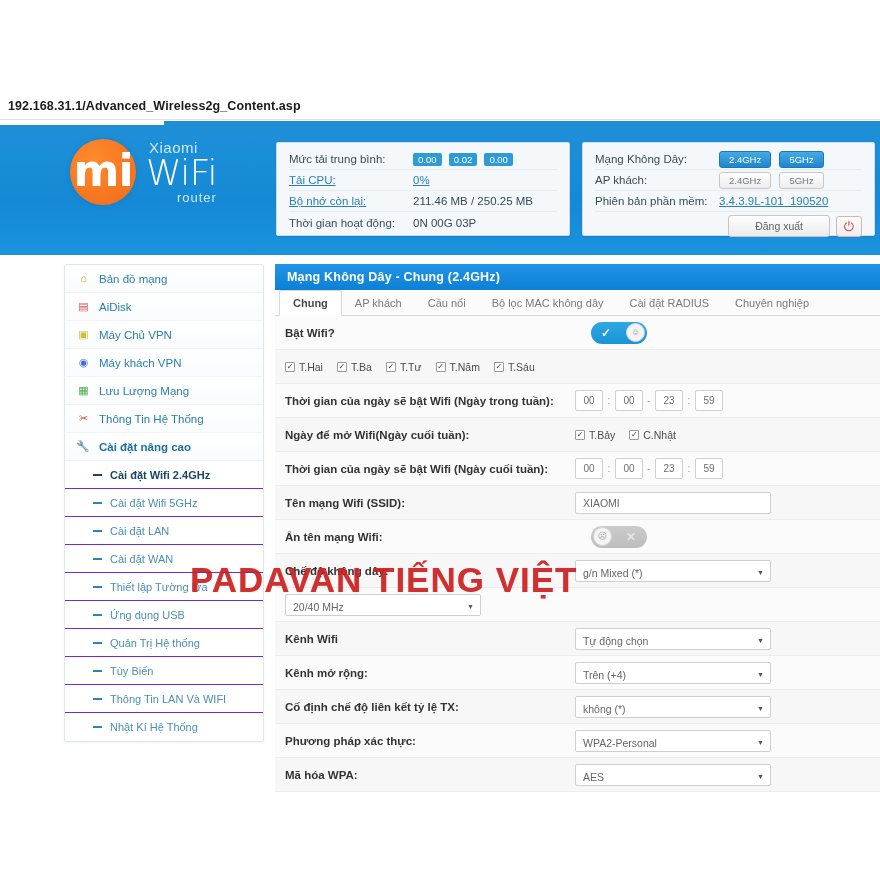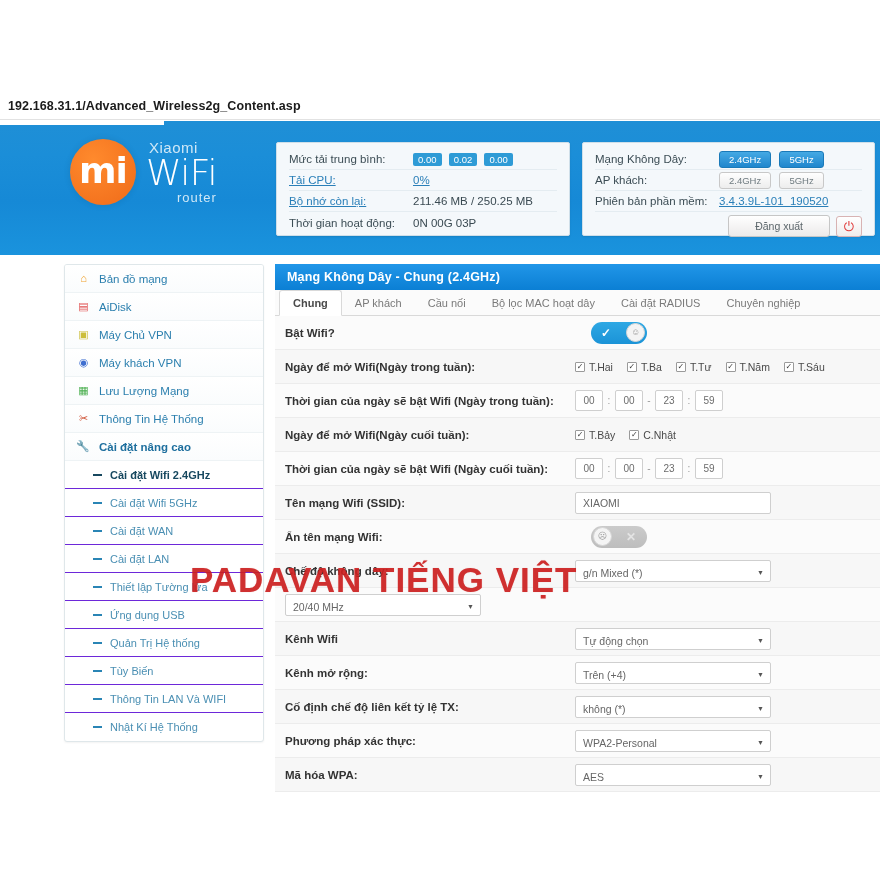--- a/index.html
+++ b/index.html
@@ -48,21 +48,21 @@
     position: absolute; left: 70px; top: 18px;
     display: flex; align-items: center; gap: 10px;
   }
   .mi-circle {
     width: 66px; height: 66px; border-radius: 50%;
     background: radial-gradient(circle at 35% 32%, #ff8a2d 0%, #f4741f 70%, #ee6c17 100%);
     display: flex; align-items: center; justify-content: center;
     box-shadow: 0 0 7px rgba(0,0,0,.10);
   }
   .mi-glyph {
-    color: #fff; font-size: 36px; font-weight: 700;
+    color: #fff; font-size: 44px; font-weight: 700;
     letter-spacing: -1px; line-height: 1;
     font-family: "DejaVu Sans", sans-serif;
     margin-top: -2px;
   }
   .wordmark { color:#fff; line-height: 1; }
   .wm-xiaomi {
     font-size: 15px; color:#cfe8f7; letter-spacing: .5px;
     margin-left: 3px; margin-bottom: 1px;
   }
   .wm-wifi {
@@ -401,25 +401,25 @@
       <div class="sub-item current">
         <span class="dash"></span>
         <span>Cài đặt Wifi 2.4GHz</span>
       </div>
       <div class="sub-item">
         <span class="dash"></span>
         <span>Cài đặt Wifi 5GHz</span>
       </div>
       <div class="sub-item">
         <span class="dash"></span>
+        <span>Cài đặt LAN</span>
+      </div>
+      <div class="sub-item">
+        <span class="dash"></span>
         <span>Cài đặt WAN</span>
-      </div>
-      <div class="sub-item">
-        <span class="dash"></span>
-        <span>Cài đặt LAN</span>
       </div>
       <div class="sub-item">
         <span class="dash"></span>
         <span>Thiết lập Tường lửa</span>
       </div>
       <div class="sub-item">
         <span class="dash"></span>
         <span>Ứng dụng USB</span>
       </div>
       <div class="sub-item">
@@ -440,37 +440,36 @@
       </div>
     </div>
 
     <div class="content">
       <div class="content-title">Mạng Không Dây - Chung (2.4GHz)</div>
 
       <div class="tabs">
         <div class="tab active">Chung</div>
         <div class="tab">AP khách</div>
         <div class="tab">Cầu nối</div>
-        <div class="tab">Bộ lọc MAC hoạt dây</div>
+        <div class="tab">Bộ lọc MAC không dây</div>
         <div class="tab">Cài đặt RADIUS</div>
         <div class="tab">Chuyên nghiệp</div>
       </div>
 
       <div class="frow">
         <span class="flabel">Bật Wifi?</span>
         <span class="fctl">
           <span class="toggle on" style="margin-left:16px">
             <span class="mark">✓</span>
             <span class="knob">☺</span>
           </span>
         </span>
       </div>
 
       <div class="frow">
-        <span class="flabel">Ngày để mở Wifi(Ngày trong tuần):</span>
         <span class="fctl">
           <span class="cbgroup">
             <span class="cbitem">
               <span class="cbbox">✓</span>
               <span>T.Hai</span>
             </span>
             <span class="cbitem">
               <span class="cbbox">✓</span>
               <span>T.Ba</span>
             </span>

